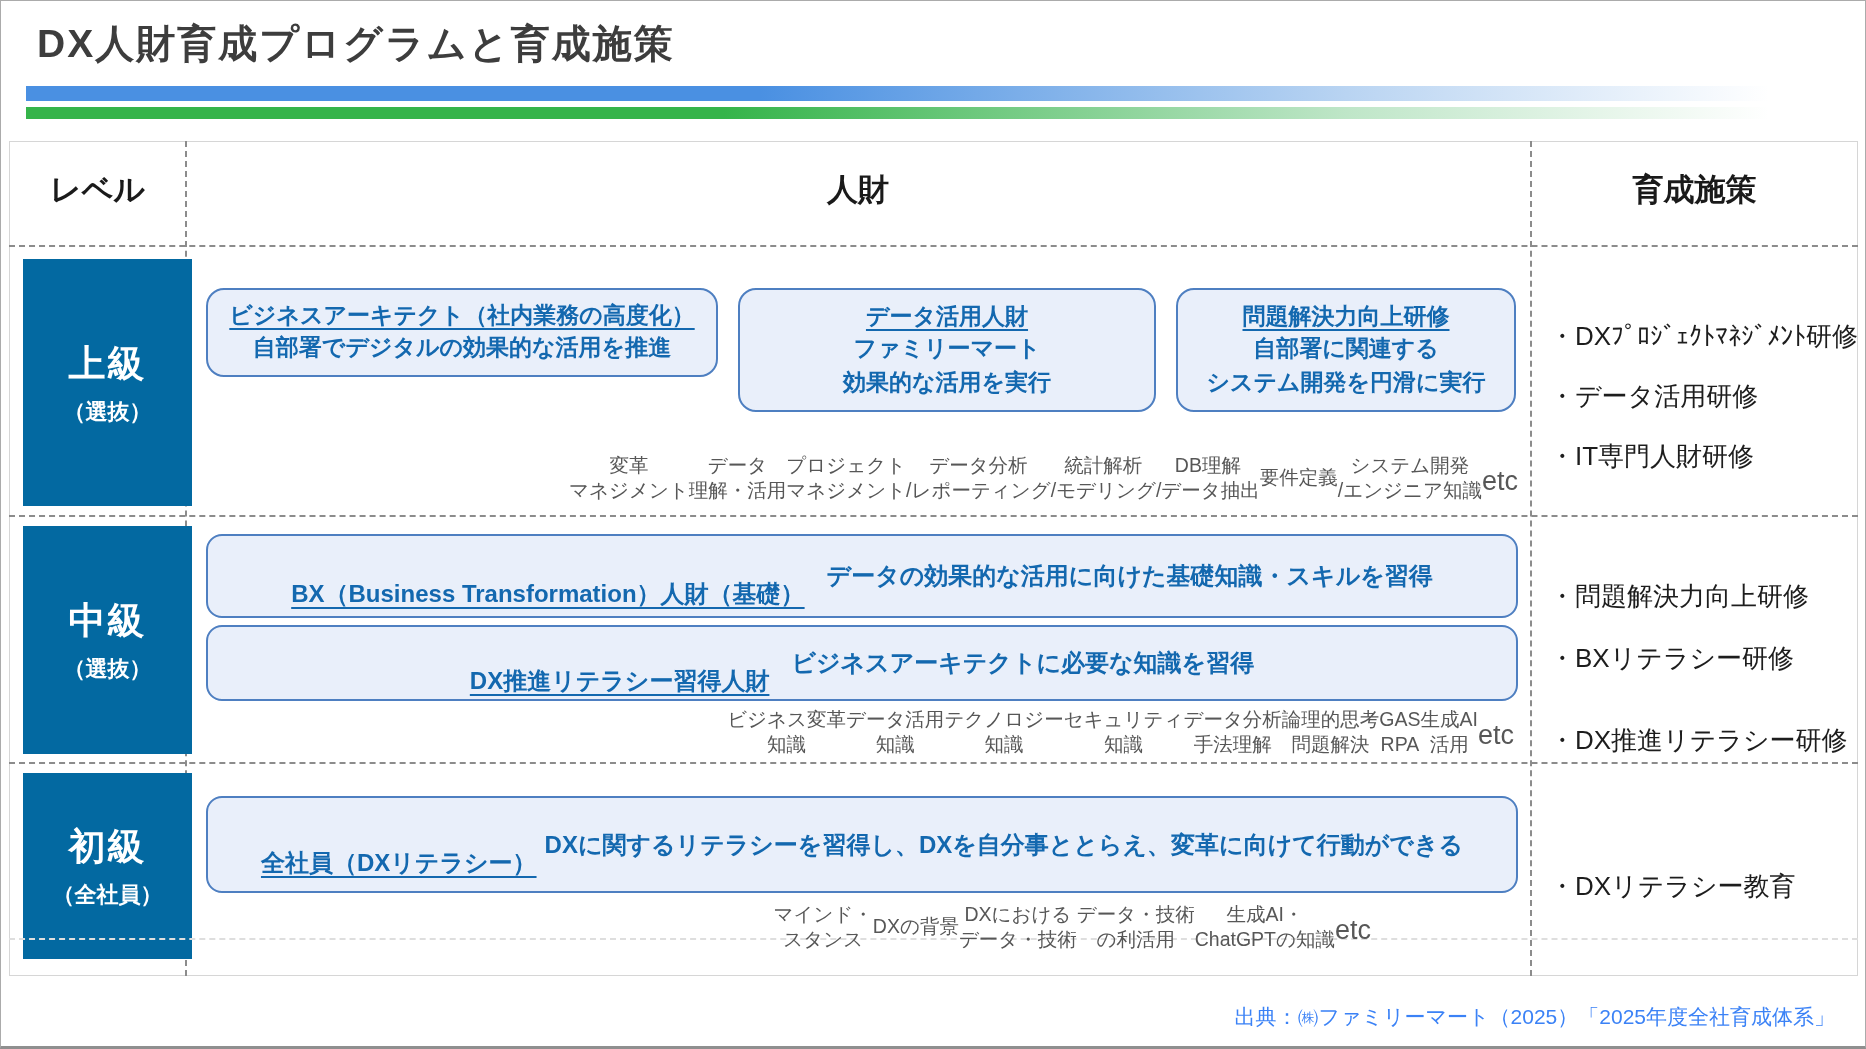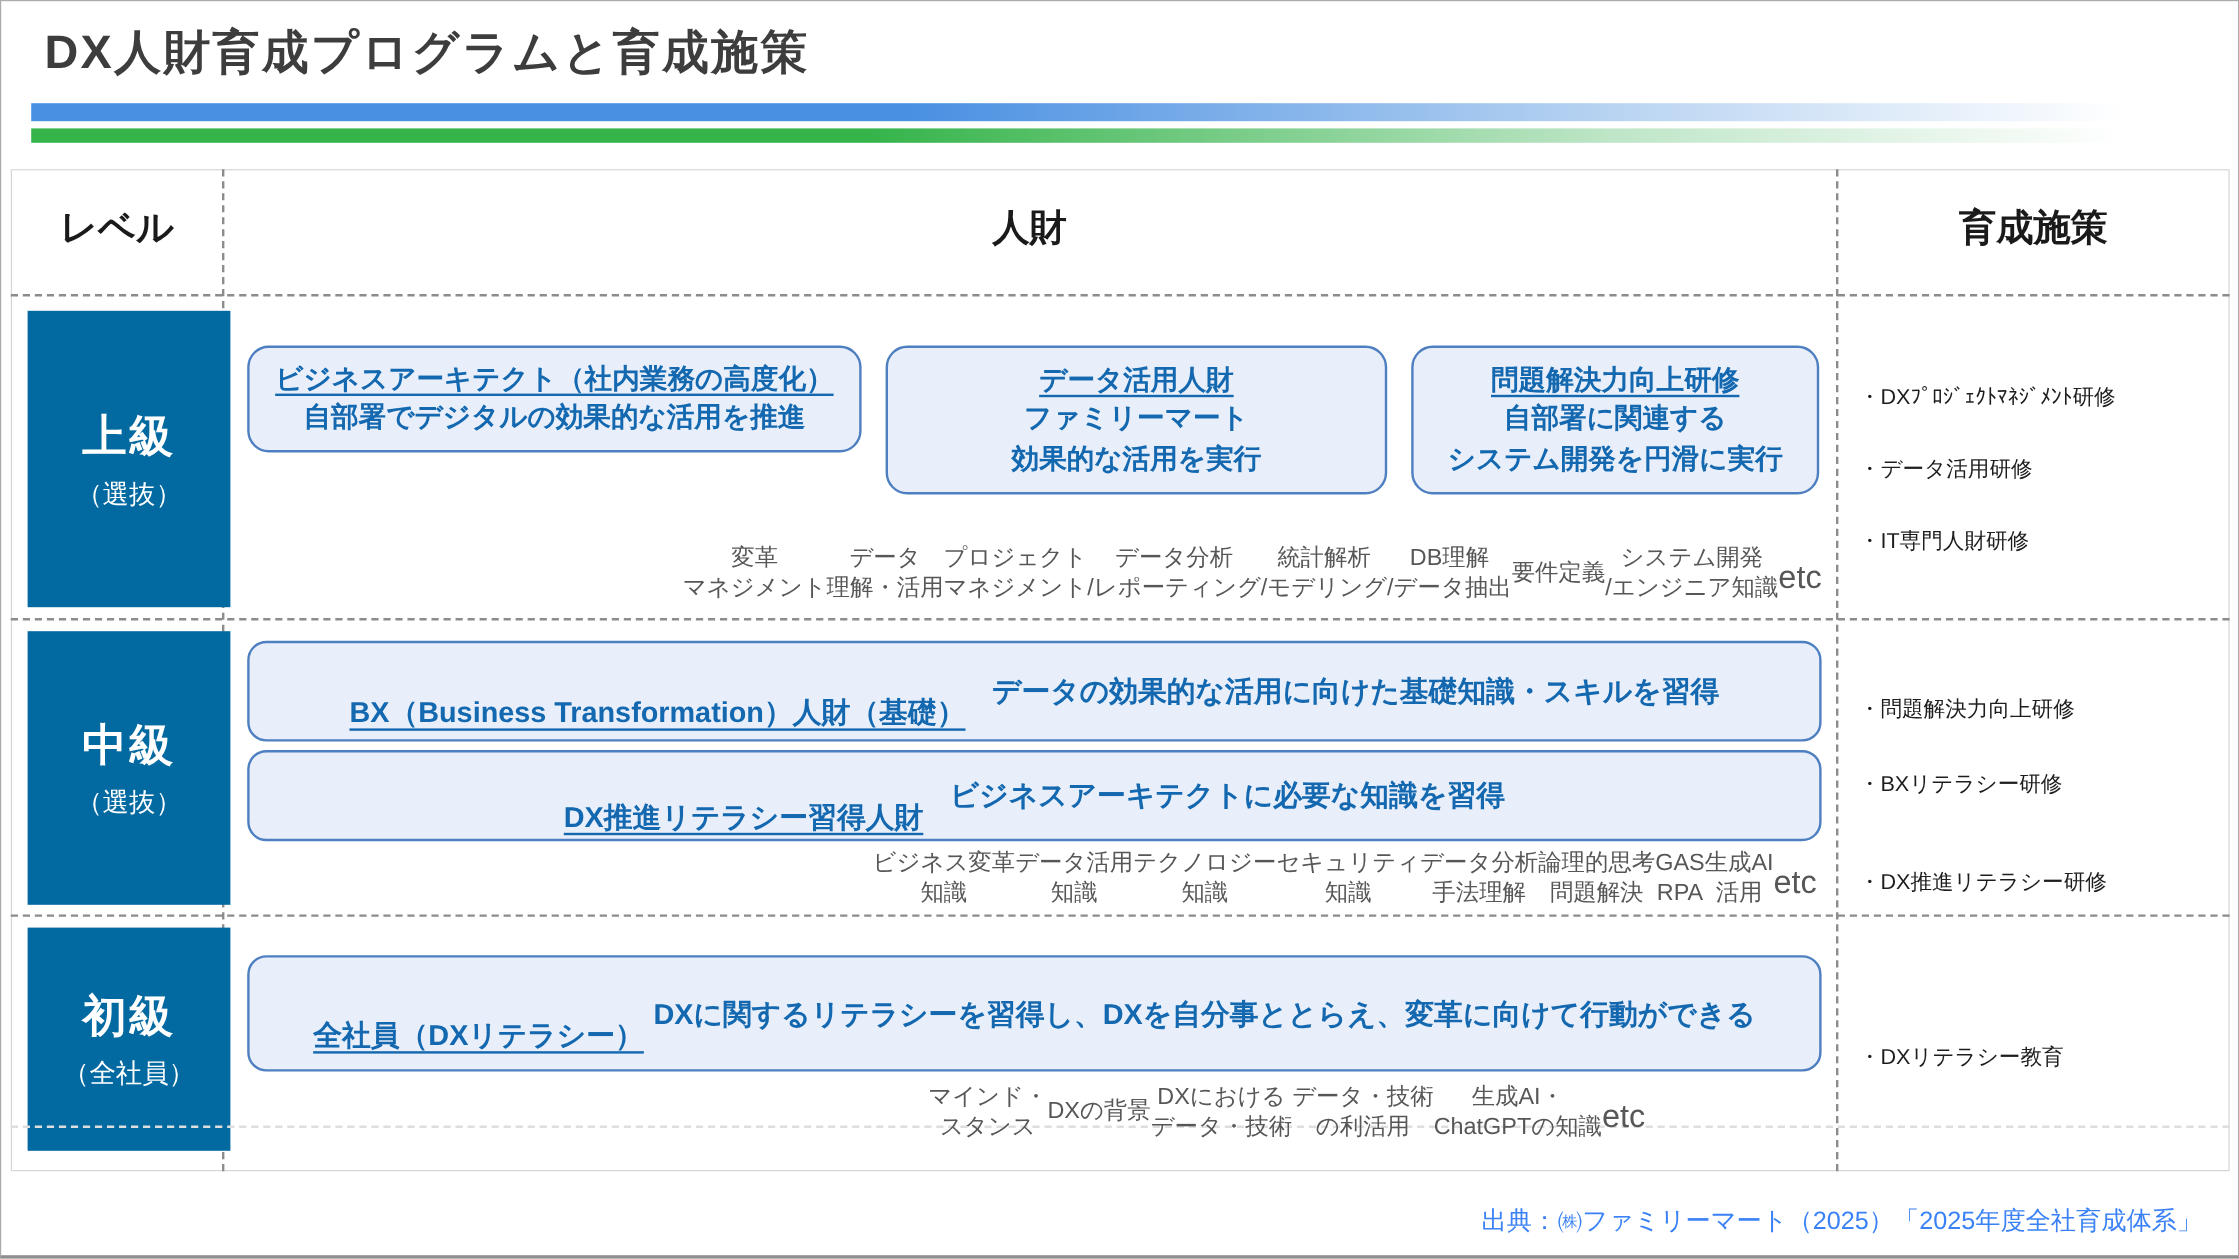--- a/index.html
+++ b/index.html
@@ -19,21 +19,21 @@
   .table-frame{position:absolute;left:8px;top:140px;width:1849px;height:835px;border:1px solid #d6d6d6;}
   .vdash{position:absolute;top:140px;height:835px;width:0;border-left:2px dashed #8c8c8c;}
   .hdash{position:absolute;left:8px;width:1849px;height:0;border-top:2px dashed #8c8c8c;}
   .hdash-light{position:absolute;left:8px;width:1849px;height:0;border-top:2px dashed #dedede;z-index:5;}
   .col-header{position:absolute;top:168px;font-size:31px;font-weight:bold;color:#1a1a1a;text-align:center;white-space:nowrap;}
   .level-box{
     position:absolute;left:22px;width:169px;background:#0369a1;color:#ffffff;
     display:flex;flex-direction:column;align-items:center;justify-content:center;gap:8px;z-index:2;
   }
   .lv-main{font-size:37px;font-weight:bold;letter-spacing:2px;}
-  .lv-sub{font-size:22px;font-weight:normal;}
+  .lv-sub{font-size:22px;font-weight:bold;}
   .card{
     position:absolute;background:#e9effa;border:2.5px solid #4e7fc1;border-radius:18px;
     display:flex;flex-direction:column;align-items:center;justify-content:center;
     color:#1368af;text-align:center;padding:6px 8px;
   }
   .card-title{font-size:23px;font-weight:bold;text-decoration:underline;text-underline-offset:5px;white-space:nowrap;}
   .card-line{font-size:23px;font-weight:bold;line-height:1.45;white-space:nowrap;}
   .card-line:empty{display:none;}
   .wide-card{
     position:absolute;background:#e9effa;border:2.5px solid #4e7fc1;border-radius:16px;
@@ -43,21 +43,21 @@
   .card-desc{font-size:24px;font-weight:bold;margin-left:22px;}
   .wide-card.tall{gap:8px;}
   .card-desc2{font-size:24px;font-weight:bold;}
   .skills{
     position:absolute;display:flex;justify-content:flex-end;align-items:center;z-index:6;
   }
   .skill{color:#575757;font-size:19.5px;line-height:1.3;text-align:center;white-space:nowrap;}
   .sl{display:block;}
   .sl:empty{display:none;}
   .etc{color:#575757;font-size:27px;align-self:center;margin-top:6px;}
-  .measure{position:absolute;left:1548px;width:312px;font-size:18px;color:#1d1d1d;white-space:nowrap;}
+  .measure{position:absolute;left:1548px;width:312px;font-size:26px;color:#1d1d1d;white-space:nowrap;}
   .source-note{position:absolute;right:30px;top:1002px;font-size:21px;color:#3b82f6;white-space:nowrap;}
 </style>
 </head>
 <body>
 
 <div class="slide">
 
   <div class="page-title">DX人財育成プログラムと育成施策</div>
   <div class="bar bar-blue"></div>
   <div class="bar bar-green"></div>

